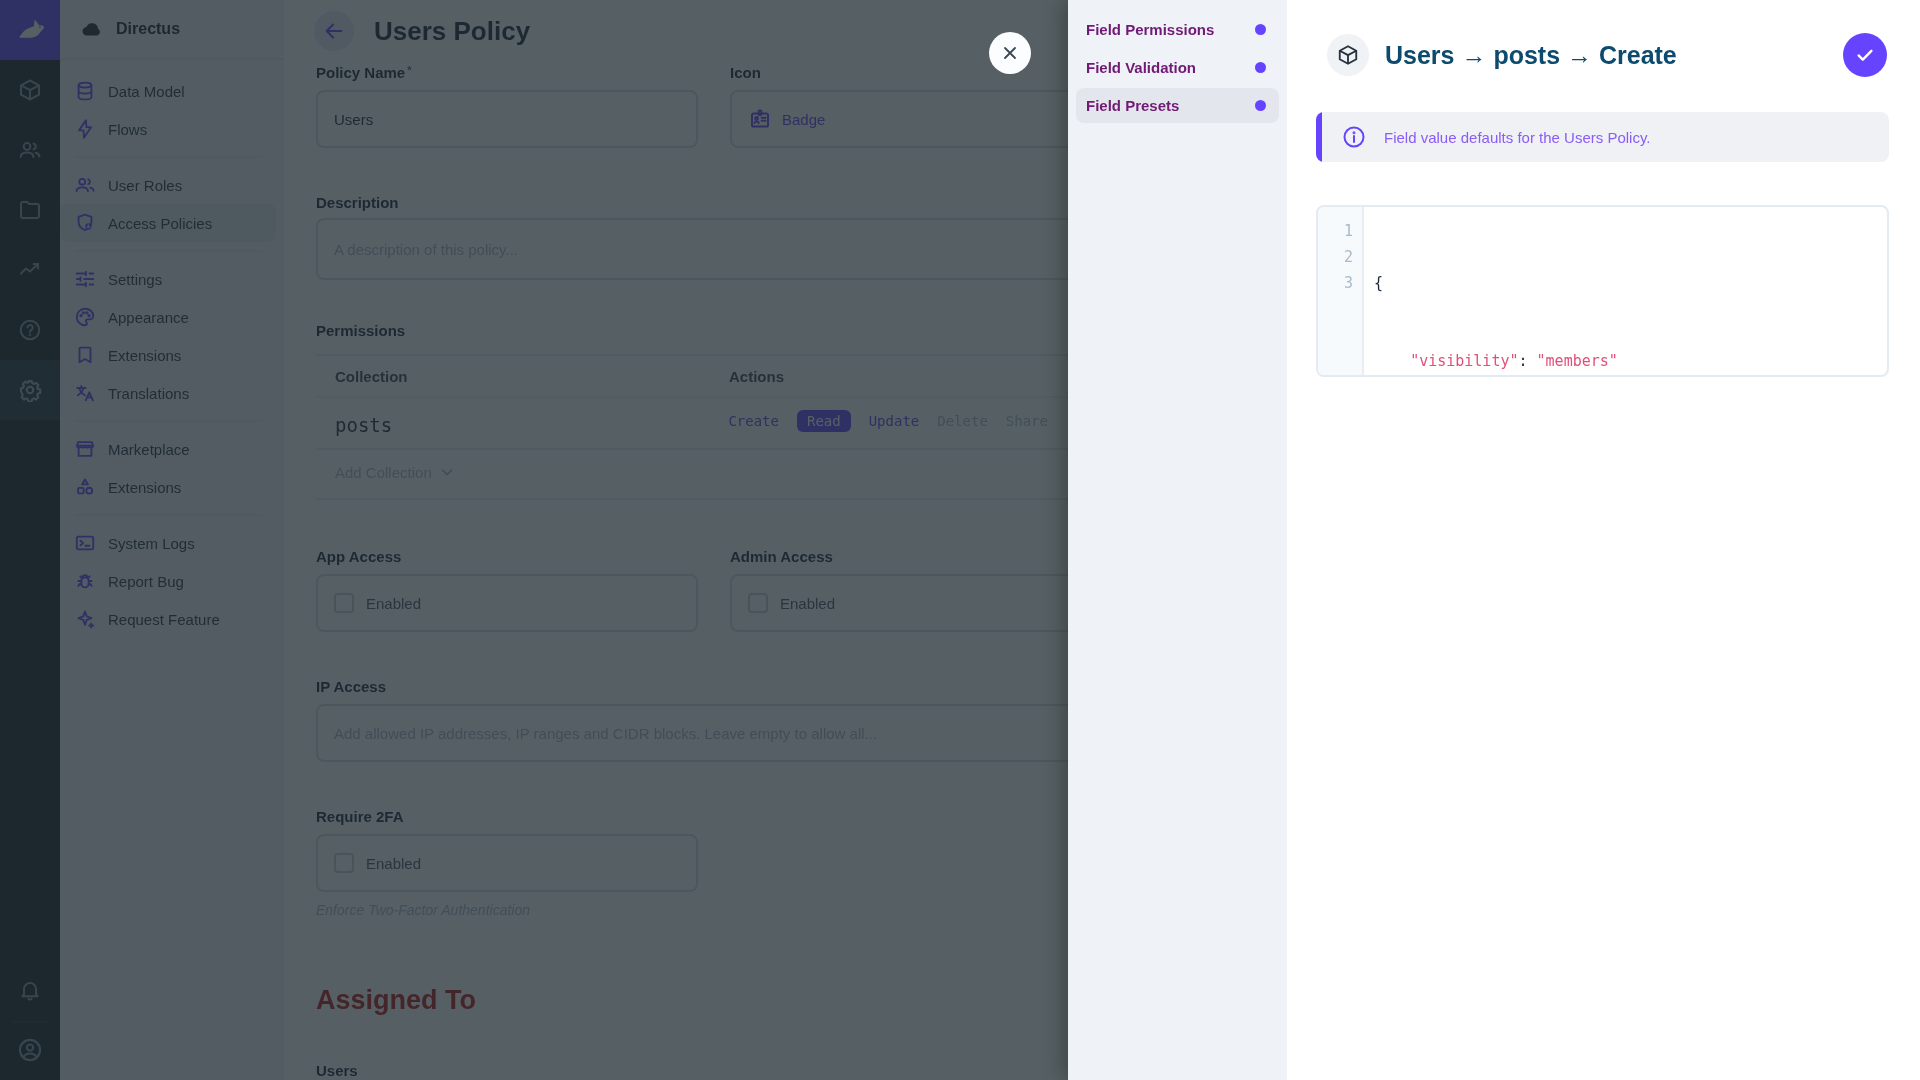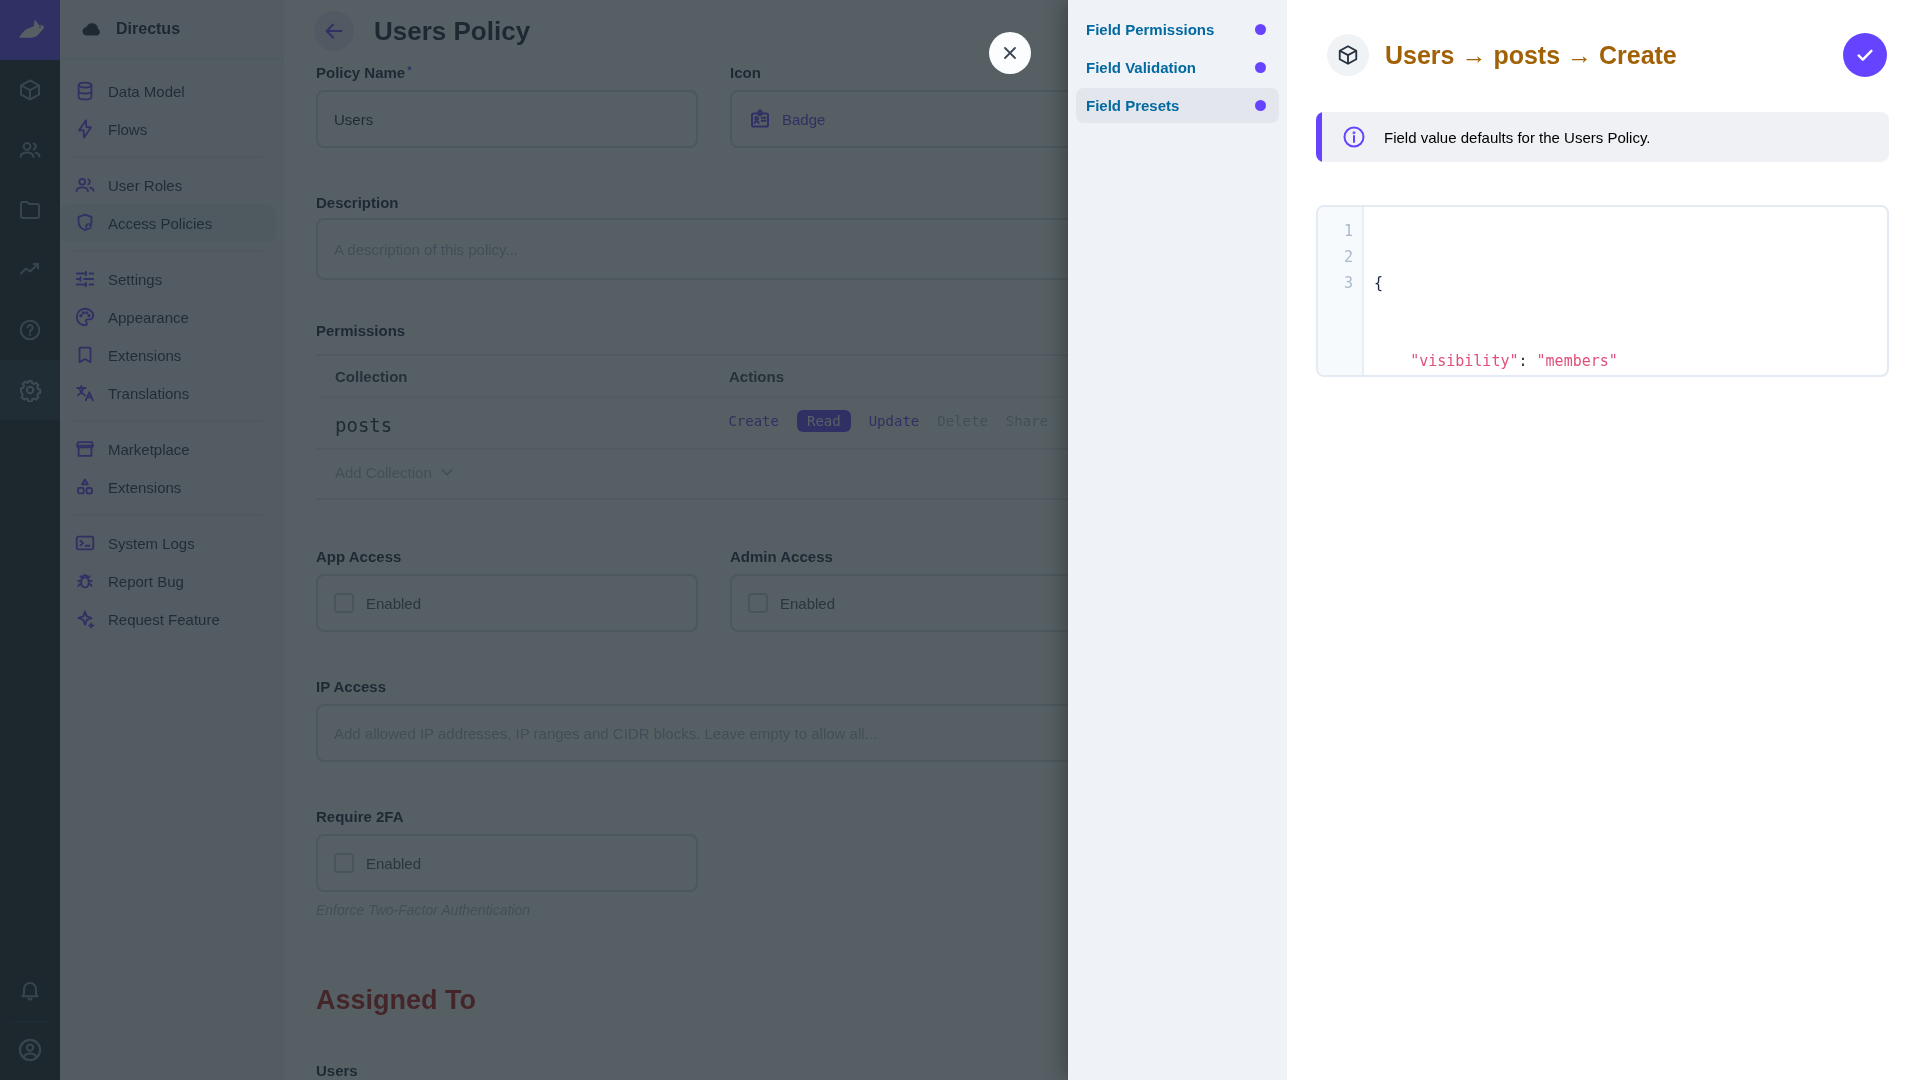--- a/index.html
+++ b/index.html
@@ -60,33 +60,33 @@
   
   .overlay{position:fixed;inset:0;background:rgba(30,41,47,0.75);z-index:40;}
   .close-btn{position:fixed;left:989px;top:32px;width:42px;height:42px;border-radius:50%;
     background:#FCFDFE;display:flex;align-items:center;justify-content:center;z-index:60;}
   .drawer{position:fixed;left:1068px;top:0;width:852px;height:1080px;z-index:50;display:flex;
     box-shadow:-6px 0 18px rgba(0,0,0,0.25);}
   .drawer-nav{width:219px;background:#EFF2F6;padding:12px 8px 0 8px;}
   .d-tab{height:35px;margin-bottom:3px;border-radius:8px;display:flex;align-items:center;
     justify-content:space-between;padding:0 13px 0 10px;}
   .d-tab.active{background:#E3E7ED;}
-  .d-tab-label{font-size:15px;font-weight:600;color:#0369a1;}
+  .d-tab-label{font-size:15px;font-weight:600;color:#701a75;}
   .dot{width:11px;height:11px;border-radius:50%;background:#6644FF;}
   .drawer-content{flex:1;background:#FFFFFF;position:relative;}
   .d-icon-circle{position:absolute;left:40px;top:34px;width:42px;height:42px;border-radius:50%;
     background:#F0F3F6;display:flex;align-items:center;justify-content:center;color:#25313F;}
-  .d-title{position:absolute;left:98px;top:41px;font-size:25px;font-weight:700;color:#a16207;}
+  .d-title{position:absolute;left:98px;top:41px;font-size:25px;font-weight:700;color:#0c4a6e;}
   .confirm-btn{position:absolute;right:33px;top:33px;width:44px;height:44px;border-radius:50%;
     background:#6644FF;display:flex;align-items:center;justify-content:center;}
   .notice{position:absolute;left:29px;right:31px;top:112px;height:50px;background:#EFF1F5;
     border-radius:8px;overflow:hidden;display:flex;align-items:center;}
   .notice::before{content:"";position:absolute;left:0;top:0;bottom:0;width:6px;background:#6644FF;}
   .notice-icon{margin-left:26px;color:#6644FF;display:flex;}
-  .notice-text{margin-left:18px;font-size:15px;font-weight:500;color:#000000;}
+  .notice-text{margin-left:18px;font-size:15px;font-weight:500;color:#8b5cf6;}
   .editor{position:absolute;left:29px;right:31px;top:205px;height:172px;border:2px solid #E4EAF2;
     border-radius:8px;display:flex;overflow:hidden;background:#fff;}
   .gutter{width:46px;background:#F7FAFC;border-right:2px solid #E9EEF4;padding:11px 9px 0 0;
     font-family:"DejaVu Sans Mono","Liberation Mono",monospace;font-size:15px;line-height:26px;
     color:#A9B9CC;text-align:right;}
   .code{padding:11px 0 0 10px;font-family:"DejaVu Sans Mono","Liberation Mono",monospace;
     font-size:15px;line-height:26px;white-space:pre;}
   .code .p{color:#1C2B3B;}
   .code .s{color:#E0507A;}
 </style>

